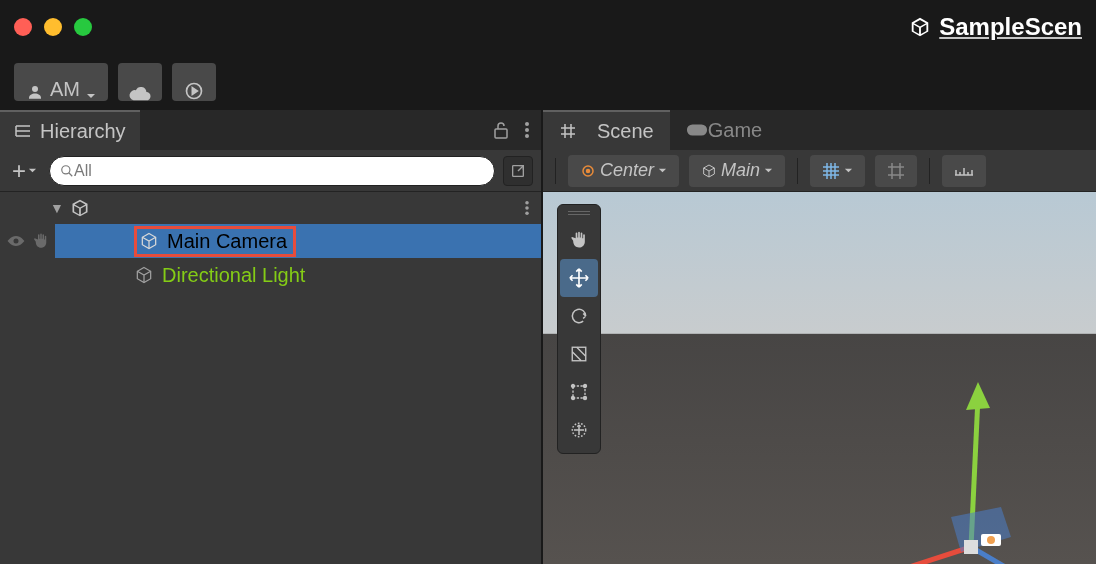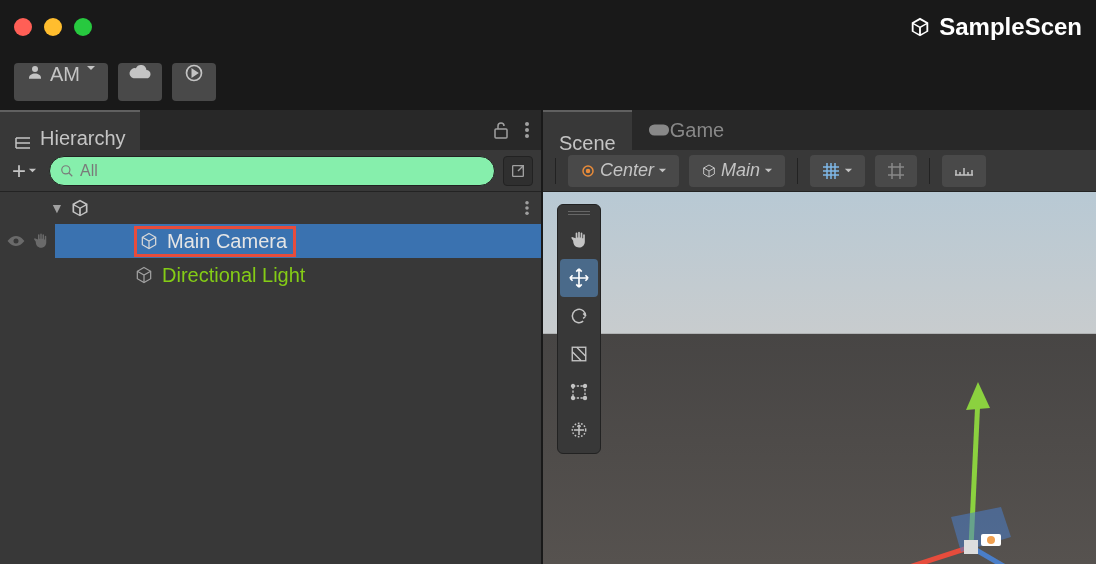--- a/index.html
+++ b/index.html
@@ -1,54 +1,54 @@
 <!DOCTYPE html>
 <html><head>
 <meta charset="utf-8">
 <style>
   * { margin: 0; padding: 0; box-sizing: border-box; font-family: -apple-system, BlinkMacSystemFont, "Segoe UI", sans-serif; }
   body { background: #2b2b2b; color: #c4c4c4; width: 1096px; height: 564px; overflow: hidden; }
   
-  .titlebar { height: 54px; background: #191919; display: flex; align-items: center; padding: 12px 14px; }
+  .titlebar { height: 54px; background: #191919; display: flex; align-items: center; padding: 12px 14px; text-decoration: underline; }
   .traffic-lights { display: flex; gap: 12px; align-items: center; }
   .traffic-light { width: 18px; height: 18px; border-radius: 50%; }
   .tl-red { background: #ff5f56; }
   .tl-yellow { background: #ffbd2e; }
   .tl-green { background: #27c93f; }
   .window-title { margin-left: auto; display: flex; align-items: center; gap: 8px; color: #fff; font-size: 24px; font-weight: 600; }
   
   .toolbar { height: 56px; background: #191919; display: flex; align-items: center; padding: 0 14px; gap: 10px; }
-  .toolbar-btn { height: 38px; background: #494949; border-radius: 4px; display: flex; align-items: flex-start; justify-content: center; padding: 0 12px; gap: 6px; color: #c4c4c4; font-size: 20px; }
+  .toolbar-btn { height: 38px; background: #494949; border-radius: 4px; display: flex; align-items: flex-end; justify-content: center; padding: 0 12px; gap: 6px; color: #c4c4c4; font-size: 20px; }
   .toolbar-btn.icon-only { width: 44px; padding: 0; }
   
   .main-area { display: flex; height: calc(564px - 54px - 56px); }
   
   .hierarchy-panel { width: 543px; background: #383838; display: flex; flex-direction: column; border-right: 2px solid #191919; }
   .tab-row { display: flex; align-items: center; background: #282828; height: 40px; }
-  .tab { background: #383838; height: 40px; display: flex; align-items: flex-end; padding: 0 14px; gap: 8px; font-size: 20px; color: #c4c4c4; border-top: 2px solid #606060; }
+  .tab { background: #383838; height: 40px; display: flex; align-items: center; padding: 0 14px; gap: 8px; font-size: 20px; color: #c4c4c4; border-top: 2px solid #606060; }
   .tab-icons-right { margin-left: auto; display: flex; align-items: center; gap: 16px; padding-right: 12px; color: #a0a0a0; }
   
   .hierarchy-toolbar { display: flex; align-items: center; height: 42px; padding: 0 8px; gap: 8px; background: #383838; border-bottom: 1px solid #232323; }
   .add-btn { display: flex; align-items: center; gap: 2px; font-size: 24px; color: #c4c4c4; padding: 0 4px; }
-  .search-box { flex: 1; height: 30px; background: #86efac; border: 1px solid #222; border-radius: 15px; display: flex; align-items: center; padding: 0 10px; gap: 6px; color: #7a7a7a; font-size: 16px; }
+  .search-box { flex: 1; height: 30px; background: #ffffff; border: 1px solid #222; border-radius: 15px; display: flex; align-items: center; padding: 0 10px; gap: 0; color: #7a7a7a; font-size: 16px; }
   .expand-btn { width: 30px; height: 30px; background: #2f2f2f; border: 1px solid #222; border-radius: 4px; display: flex; align-items: center; justify-content: center; color: #a0a0a0; }
   
   .hierarchy-tree { flex: 1; background: #383838; }
   .tree-scene-row { display: flex; align-items: center; height: 32px; padding-left: 70px; gap: 8px; color: #fff; font-size: 20px; font-weight: 600; position: relative; }
   .tree-expand-arrow { position: absolute; left: 50px; color: #a0a0a0; font-size: 14px; }
   .tree-row-menu { position: absolute; right: 12px; color: #a0a0a0; }
   .tree-object-row { display: flex; align-items: center; height: 34px; padding-left: 134px; gap: 8px; font-size: 20px; color: #84cc16; position: relative; }
-  .tree-object-row.selected { background: #3a72b0; color: #e5e5e5; }
+  .tree-object-row.selected { background: #3a72b0; color: #000000; }
   .tree-object-row.selected::before { content: ""; position: absolute; left: 0; width: 55px; height: 34px; background: #383838; display: flex; align-items: center; }
   .row-left-icons { position: absolute; left: 0; width: 55px; height: 100%; background: #383838; display: flex; align-items: center; justify-content: center; gap: 6px; color: #6a6a6a; }
   .highlight-box { border: 3px solid #e74c3c; padding: 1px 6px 1px 2px; display: flex; align-items: center; gap: 8px; }
   
   .scene-panel { flex: 1; background: #383838; display: flex; flex-direction: column; }
   .scene-tab-row { display: flex; align-items: center; background: #282828; height: 40px; }
-  .scene-tab { background: #383838; height: 40px; display: flex; align-items: center; padding: 0 16px; gap: 20px; font-size: 20px; color: #c4c4c4; border-top: 2px solid #606060; flex-direction: column; }
+  .scene-tab { background: #383838; height: 40px; display: flex; align-items: center; padding: 0 16px; gap: 20px; font-size: 20px; color: #c4c4c4; border-top: 2px solid #606060; }
   .game-tab { height: 40px; display: flex; align-items: center; padding: 0 16px; gap: 0; font-size: 20px; color: #888; }
   
   .scene-toolbar { display: flex; align-items: center; height: 42px; padding: 0 10px; gap: 10px; background: #383838; border-bottom: 1px solid #232323; }
   .scene-toolbar-group { display: flex; align-items: center; gap: 2px; background: #494949; border-radius: 4px; height: 32px; padding: 0 4px; font-style: italic; }
   .scene-toolbar-item { display: flex; align-items: center; gap: 4px; padding: 0 8px; height: 100%; color: #c4c4c4; font-size: 18px; }
   .vdiv { width: 1px; height: 26px; background: #222; margin: 0 2px; }
   
   .viewport { flex: 1; position: relative; background: linear-gradient(to bottom, #b8c9d4 0%, #c8ccce 38%, #474544 38.2%, #56524f 100%); overflow: hidden; }
   .scene-tools { position: absolute; left: 14px; top: 12px; width: 44px; background: #383838; border: 1px solid #222; border-radius: 6px; display: flex; flex-direction: column; align-items: center; padding: 4px 0; }
   .scene-tools-handle { width: 22px; height: 8px; display: flex; flex-direction: column; gap: 2px; justify-content: center; margin-bottom: 4px; }

